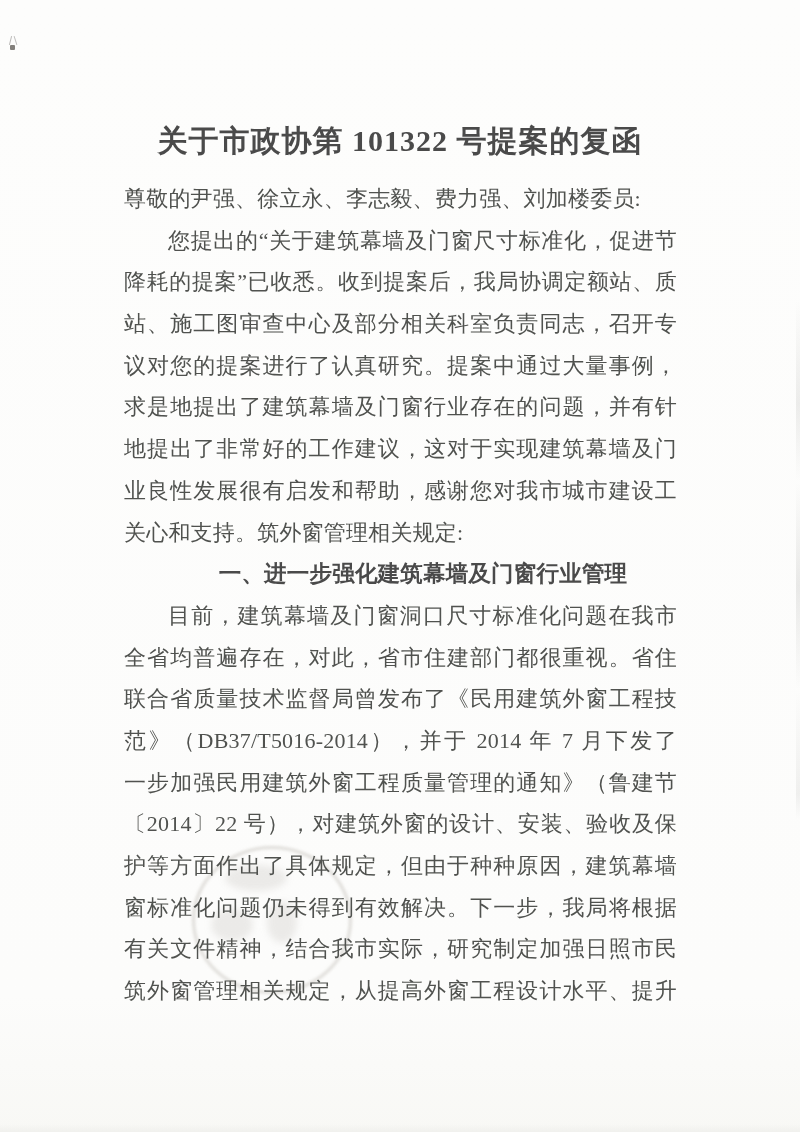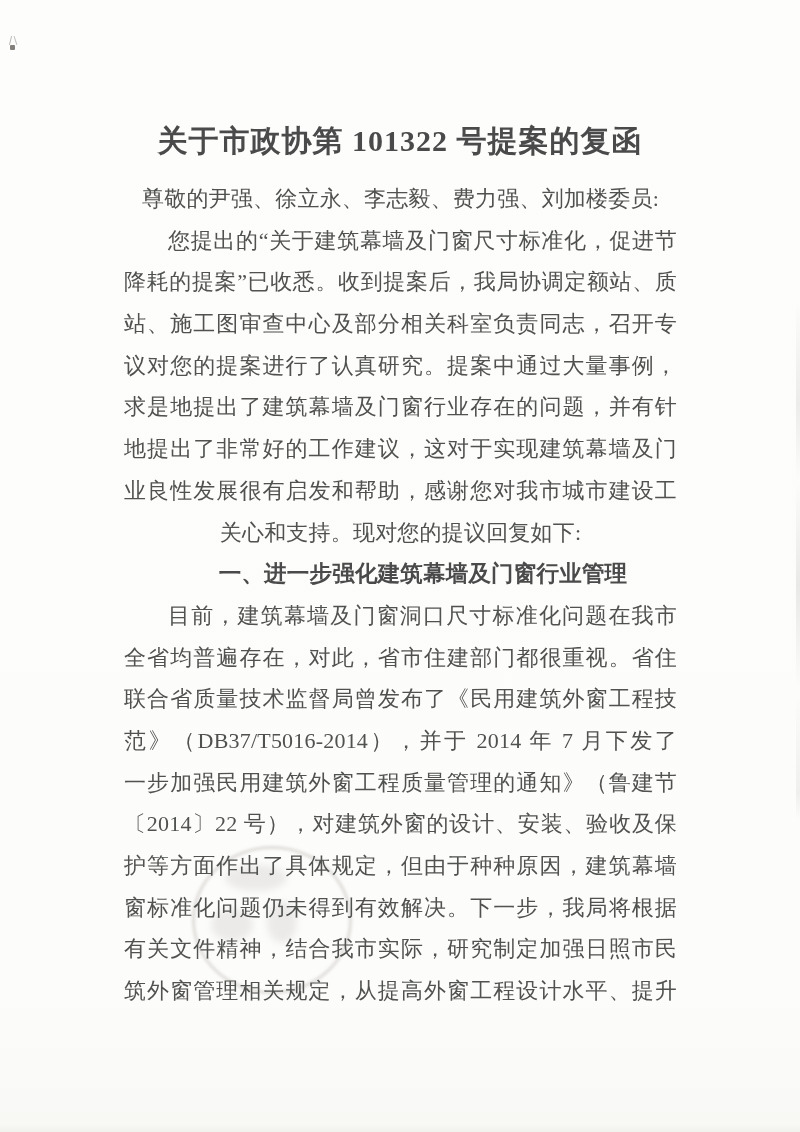--- a/index.html
+++ b/index.html
@@ -52,21 +52,21 @@
     font-size: 22px;
     overflow: hidden;
     letter-spacing: 0.2px;
   }
   .para-start { text-indent: 2em; }
   .para-start, .para-mid {
     text-align: justify;
     text-align-last: justify;
     text-justify: inter-character;
   }
-  .salutation, .para-end { text-align: center; }
+  .salutation, .para-end { text-align: left; }
   .heading {
     text-indent: 2em;
     text-align: center;
     font-family: "Liberation Sans", "DejaVu Sans", sans-serif;
     font-weight: 700;
     font-size: 22.5px;
     color: var(--heading-color, #4a4a4a);
   }
 
   
@@ -167,21 +167,21 @@
 
   <div class="doc-body">
       <div class="line salutation">尊敬的尹强、徐立永、李志毅、费力强、刘加楼委员:</div>
       <div class="line para-start">您提出的“关于建筑幕墙及门窗尺寸标准化，促进节能</div>
       <div class="line para-mid">降耗的提案”已收悉。收到提案后，我局协调定额站、质安</div>
       <div class="line para-mid">站、施工图审查中心及部分相关科室负责同志，召开专项会</div>
       <div class="line para-mid">议对您的提案进行了认真研究。提案中通过大量事例，实事</div>
       <div class="line para-mid">求是地提出了建筑幕墙及门窗行业存在的问题，并有针对性</div>
       <div class="line para-mid">地提出了非常好的工作建议，这对于实现建筑幕墙及门窗行</div>
       <div class="line para-mid">业良性发展很有启发和帮助，感谢您对我市城市建设工作的</div>
-      <div class="line para-end">关心和支持。现对您的提议回复如下:</div>
+      <div class="line para-end">关心和支持。筑外窗管理相关规定:</div>
       <div class="line heading">一、进一步强化建筑幕墙及门窗行业管理</div>
       <div class="line para-start">目前，建筑幕墙及门窗洞口尺寸标准化问题在我市乃至</div>
       <div class="line para-mid">全省均普遍存在，对此，省市住建部门都很重视。省住建厅</div>
       <div class="line para-mid">联合省质量技术监督局曾发布了《民用建筑外窗工程技术规</div>
       <div class="line para-mid">范》（DB37/T5016-2014），并于 2014 年 7 月下发了《关于进</div>
       <div class="line para-mid">一步加强民用建筑外窗工程质量管理的通知》（鲁建节科字</div>
       <div class="line para-mid">〔2014〕22 号），对建筑外窗的设计、安装、验收及保养维</div>
       <div class="line para-mid">护等方面作出了具体规定，但由于种种原因，建筑幕墙及门</div>
       <div class="line para-mid">窗标准化问题仍未得到有效解决。下一步，我局将根据省厅</div>
       <div class="line para-mid">有关文件精神，结合我市实际，研究制定加强日照市民用建</div>

